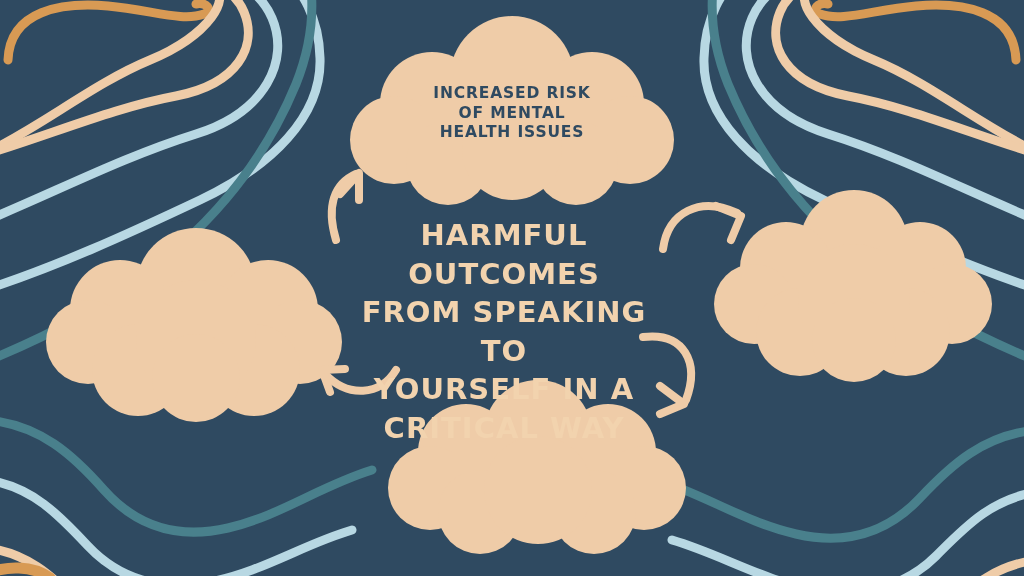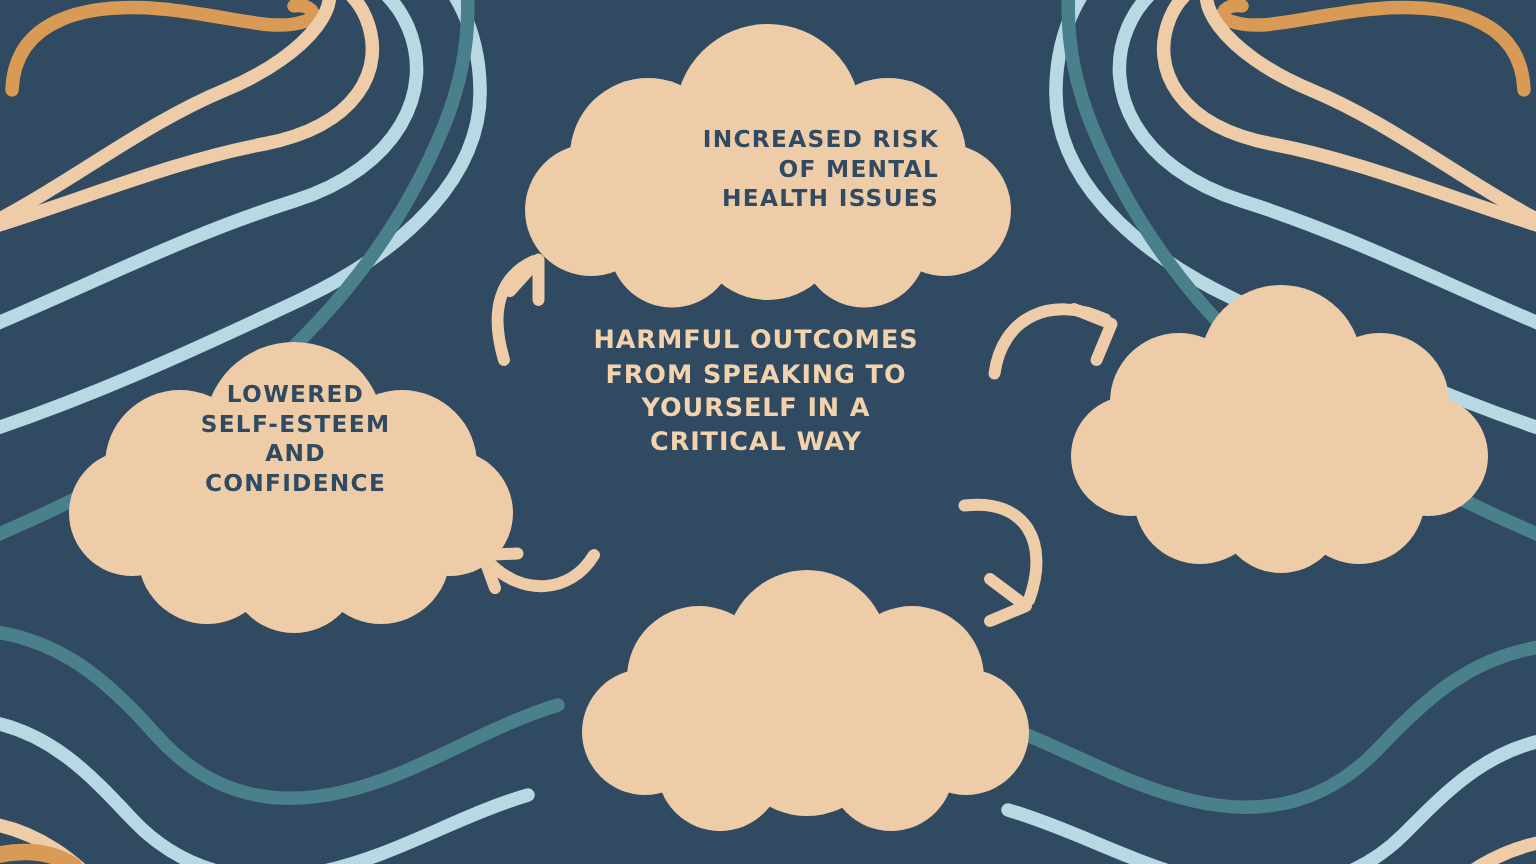--- a/index.html
+++ b/index.html
@@ -32,26 +32,26 @@
     white-space: pre-line;
     font-weight: 700;
     text-transform: uppercase;
   }
   .cloud-text {
     color: #2f4a61;
     font-size: 15.5px;
   }
   .center-title {
     color: #f2d3ae;
-    font-size: 17px;
+    font-size: 29px;
     line-height: 1.33;
     letter-spacing: 0.035em;
   }
 
-  #text-top      { left: 398px; top: 84px;  width: 228px; text-align: right; }
+  #text-top      { left: 398px; top: 84px;  width: 228px; }
   #text-right    { left: 752px; top: 246px; width: 200px; }
   #text-bottom   { left: 428px; top: 440px; width: 220px; }
   #text-left     { left: 86px;  top: 254px; width: 222px; }
   #text-center   { left: 334px; top: 216px; width: 340px; }
 </style>
 </head>
 <body>
 
 <div id="canvas">
 
@@ -164,23 +164,19 @@
 
     </g>
   </svg>
 
   <div class="cloud-text" id="text-top">INCREASED RISK
 OF MENTAL
 HEALTH ISSUES</div>
 
 
 
-  <div class="cloud-text" id="text-left">LOWERED
-SELF-ESTEEM
-AND
-CONFIDENCE</div>
 
   <div class="center-title" id="text-center">HARMFUL OUTCOMES
 FROM SPEAKING TO
 YOURSELF IN A
 CRITICAL WAY</div>
 
 </div>
 
 </body></html>

